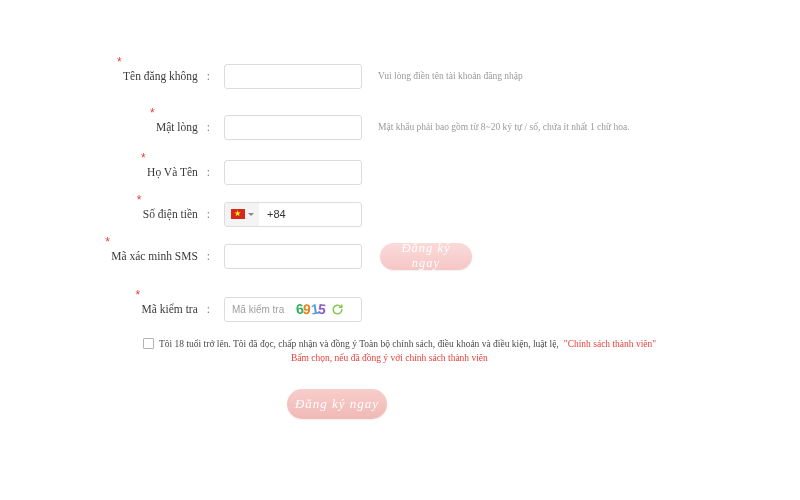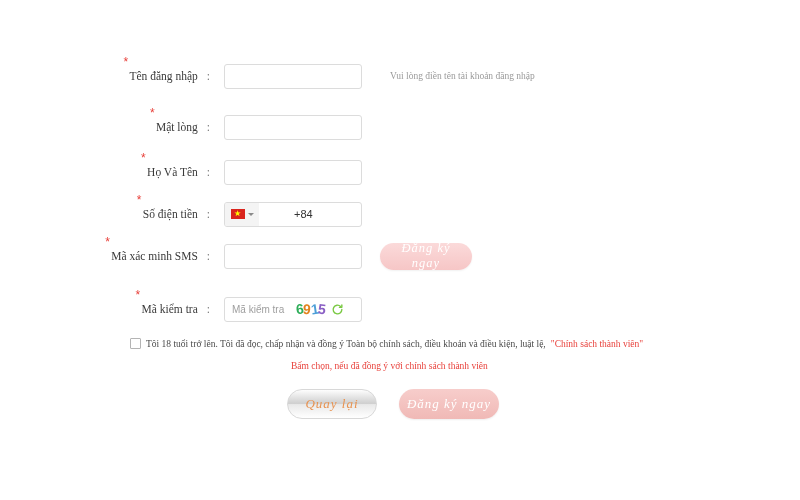--- a/index.html
+++ b/index.html
@@ -86,21 +86,21 @@
     box-sizing: border-box;
     font-size: 11px;
     padding: 0 6px;
     color: #333;
     font-family: "Liberation Sans", sans-serif;
     outline: none;
   }
   .text-input::placeholder { color: #a8a8a8; }
 
   .hint-text {
-    margin-left: 28px;
+    margin-left: 16px;
     font-size: 9.5px;
     color: #9a9a9a;
     font-family: "Liberation Serif", serif;
     white-space: nowrap;
     line-height: 34px;
   }
 
   
   .phone-wrap {
     width: 138px;
@@ -143,21 +143,20 @@
     width: 0; height: 0;
     border-left: 3px solid transparent;
     border-right: 3px solid transparent;
     border-top: 3px solid #8a8a8a;
   }
   .dial-code {
     font-size: 11px;
     color: #333;
     padding-left: 8px;
     font-family: "Liberation Sans", sans-serif;
-    margin-left: 27px;
   }
 
   
   .captcha-wrap {
     width: 138px;
     height: 25px;
     border: 1px solid #dcdcdc;
     border-radius: 3px;
     background: #fff;
     box-sizing: border-box;
@@ -213,21 +212,21 @@
     cursor: pointer;
     display: flex;
     align-items: center;
     justify-content: center;
     box-shadow: 0 1px 2px rgba(0,0,0,0.06);
   }
 
   
   .terms-row {
     position: absolute;
-    left: 130px;
+    left: 143px;
     top: 338px;
     display: flex;
     align-items: center;
     gap: 5px;
   }
   .checkbox {
     width: 9px;
     height: 9px;
     border: 1px solid #b4b4b4;
     border-radius: 1px;
@@ -251,21 +250,20 @@
   }
 
   .warn-row {
     position: absolute;
     left: 291px;
     top: 353px;
     font-size: 9.5px;
     color: #e8413b;
     font-family: "Liberation Serif", serif;
     white-space: nowrap;
-    margin-top: 8px;
   }
 
   
   .bottom-buttons {
     position: absolute;
     left: 287px;
     top: 389px;
     display: flex;
     align-items: center;
     gap: 22px;
@@ -306,41 +304,42 @@
 </style>
 </head>
 <body>
 
 <div class="form-area">
 
   <div class="field-row" style="top:59px;">
     <div class="label-cell">
       <span class="label-text">
         <span class="req-star">*</span>
-        <span>Tên đăng nhập</span>
+        <span>Tên đăng không</span>
       </span>
       <span class="colon">:</span>
     </div>
     <div class="input-cell">
       <input class="text-input" type="text" placeholder="" style="">
     </div>
     <span class="hint-text">Vui lòng điền tên tài khoản đăng nhập</span>
   </div>
 
   <div class="field-row" style="top:110px;">
     <div class="label-cell">
       <span class="label-text">
         <span class="req-star">*</span>
         <span>Mật lòng</span>
       </span>
       <span class="colon">:</span>
     </div>
     <div class="input-cell">
       <input class="text-input" type="password" placeholder="" style="">
     </div>
+    <span class="hint-text">Mật khẩu phải bao gồm từ 8~20 ký tự / số, chứa ít nhất 1 chữ hoa.</span>
   </div>
 
   <div class="field-row" style="top:155px;">
     <div class="label-cell">
       <span class="label-text">
         <span class="req-star">*</span>
         <span>Họ Và Tên</span>
       </span>
       <span class="colon">:</span>
     </div>
@@ -412,17 +411,16 @@
 
   <div class="terms-row">
     <span class="checkbox"></span>
     <span class="terms-text">Tôi 18 tuổi trở lên. Tôi đã đọc, chấp nhận và đồng ý Toàn bộ chính sách, điều khoản và điều kiện, luật lệ,</span>
     <a class="policy-link">"Chính sách thành viên"</a>
   </div>
 
   <div class="warn-row">Bấm chọn, nếu đã đồng ý với chính sách thành viên</div>
 
   <div class="bottom-buttons">
-    <button class="btn-back">Quay lại</button>
     <button class="btn-submit">Đăng ký ngay</button>
   </div>
 
 </div>
 
 </body></html>

